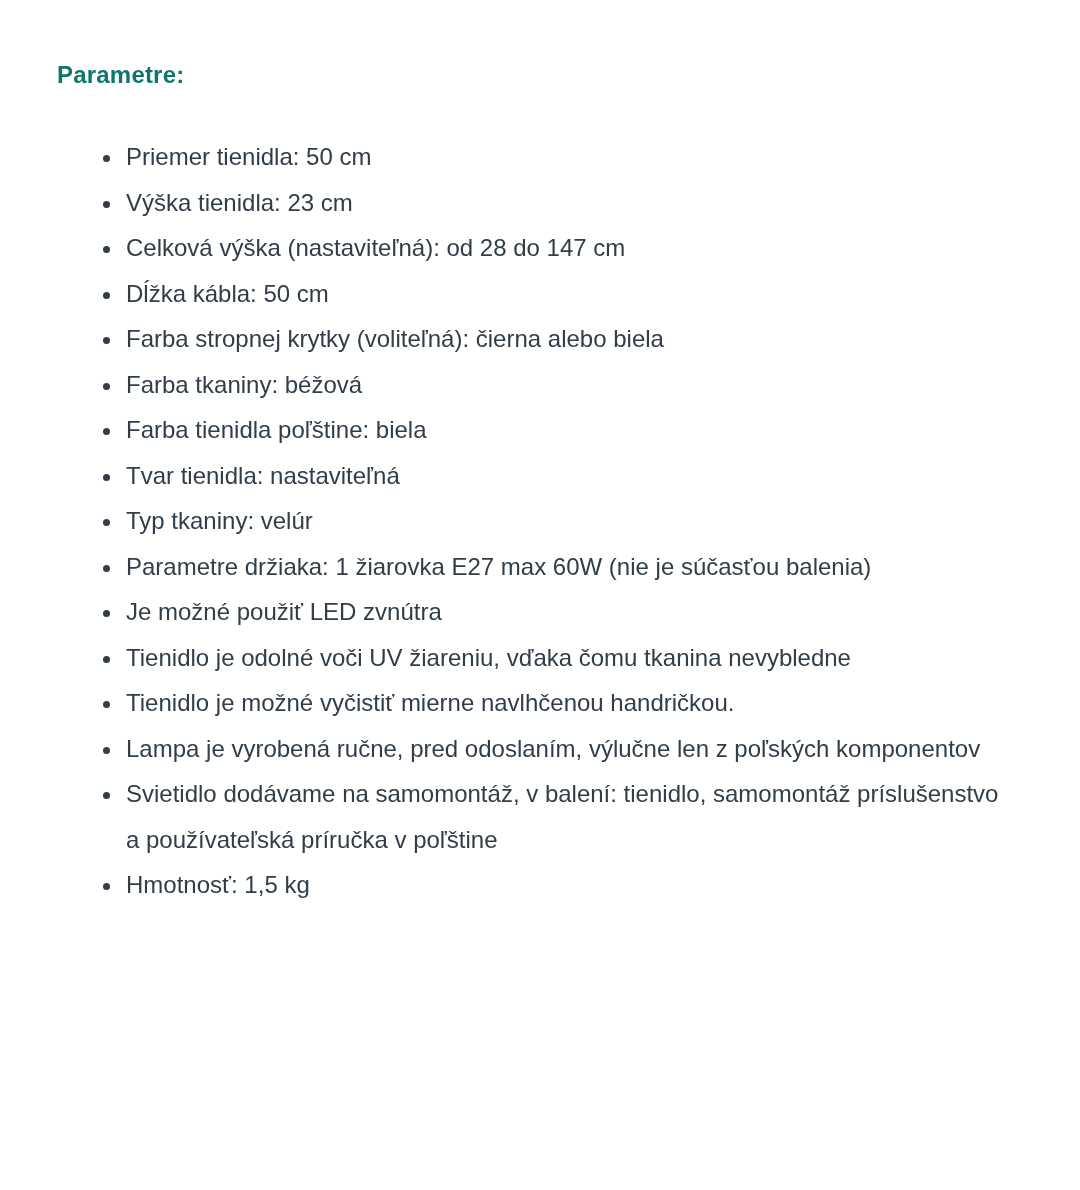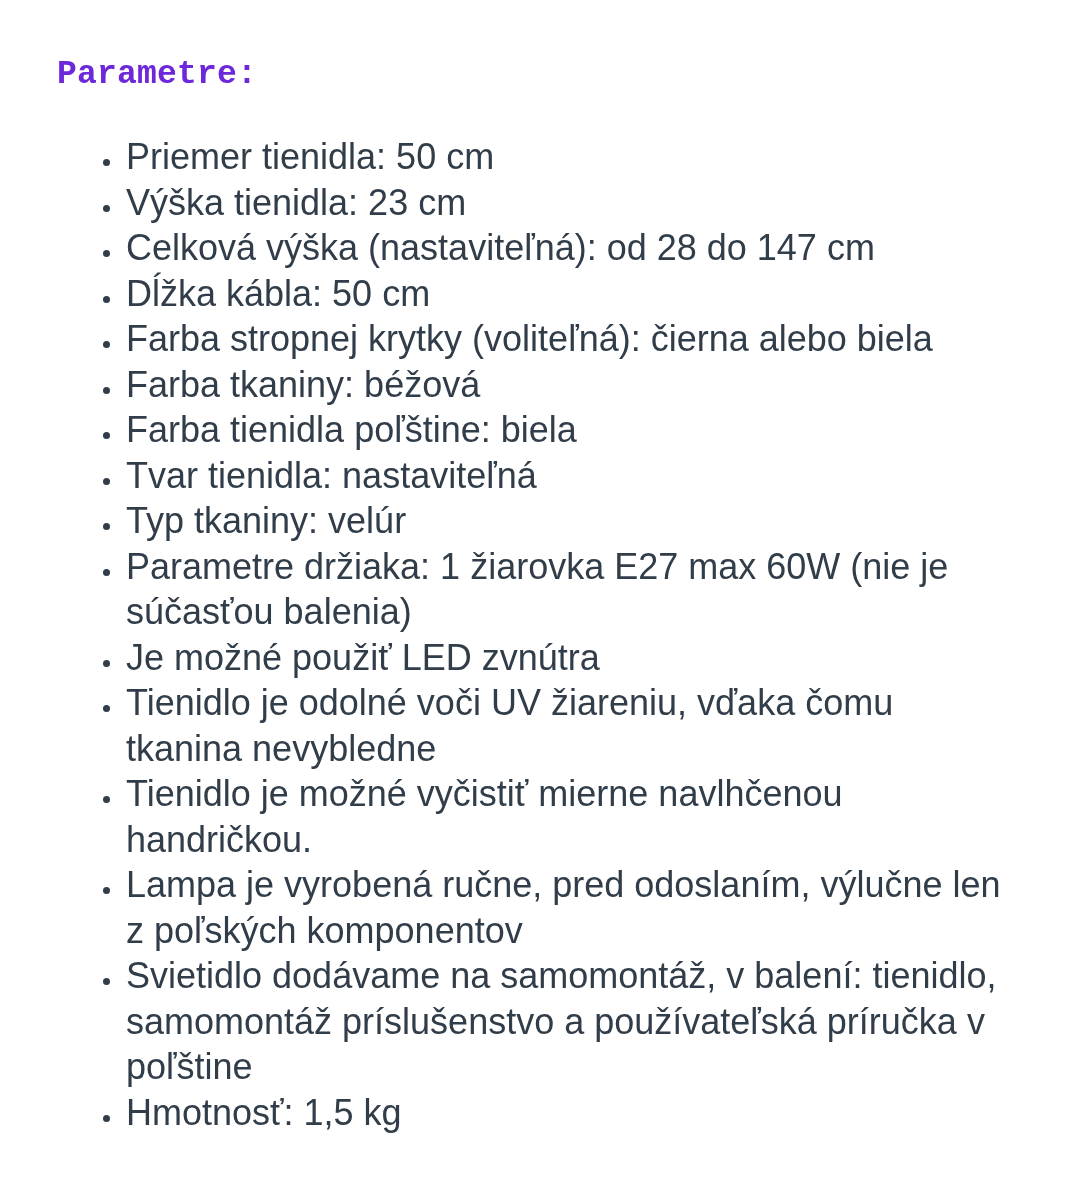--- a/index.html
+++ b/index.html
@@ -12,35 +12,34 @@
     width: 1080px;
     height: 1190px;
     font-family: "Liberation Sans", "DejaVu Sans", sans-serif;
     overflow: hidden;
   }
   .content {
     padding: 58px 60px 0 57px;
   }
   h2.heading {
     margin: 0 0 42px 0;
-    font-size: 33px;
+    font-size: 24px;
     line-height: 34px;
     font-weight: 700;
-    color: #6d28d9;
+    color: #0f766e;
     letter-spacing: 0.2px;
-    font-family: Liberation Mono, monospace;
   }
   ul.param-list {
     margin: 0;
     padding: 0 0 0 67px;
     list-style: disc outside;
     color: #313d49;
   }
   ul.param-list li {
-    font-size: 36px;
+    font-size: 24px;
     line-height: 45.5px;
     max-width: 892px;
     color: #313d49;
     padding-left: 2px;
   }
   ul.param-list li::marker {
     color: #313d49;
     font-size: 24px;
   }
 </style>

